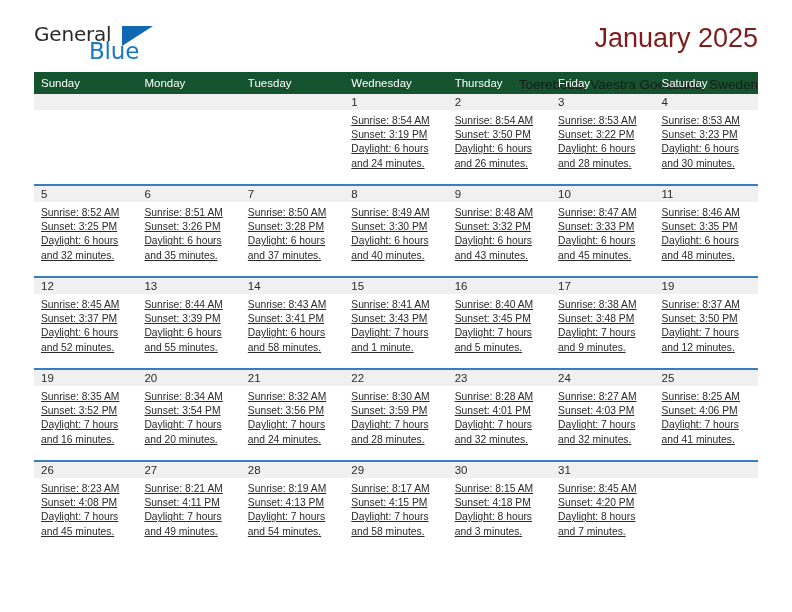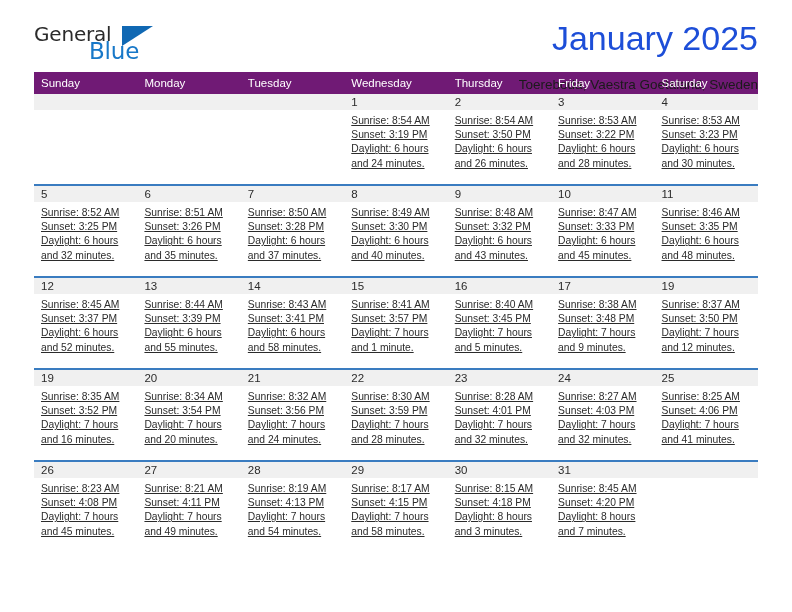--- a/index.html
+++ b/index.html
@@ -63,42 +63,42 @@
     height: 0;
     border-left: 31px solid #1068b3;
     border-bottom: 20px solid transparent;
   }
 
   .title-block {
     text-align: right;
     padding-top: 0px;
   }
   .cal-title {
-    font-size: 34px;
-    color: #1d4ed8;
+    font-size: 27px;
+    color: #7f1d1d;
     font-weight: normal;
     line-height: 32px;
     white-space: nowrap;
   }
   .cal-subtitle {
     font-size: 13.5px;
     color: #1a1a1a;
     line-height: 18px;
     margin-top: 22px;
     white-space: nowrap;
   }
 
   
   .calendar {
     width: 724px;
     border-collapse: collapse;
     table-layout: fixed;
   }
   .calendar th {
-    background: #701a75;
+    background: #14532d;
     color: #ffffff;
     font-size: 11.5px;
     font-weight: normal;
     text-align: left;
     padding: 5px 0 5px 7px;
     height: 20px;
     box-sizing: border-box;
   }
   .calendar td {
     vertical-align: top;
@@ -320,21 +320,21 @@
               <div>Sunrise: 8:43 AM</div>
               <div>Sunset: 3:41 PM</div>
               <div>Daylight: 6 hours</div>
               <div>and 58 minutes.</div>
             </div>
           </td>
           <td>
             <div class="daynum-band">15</div>
             <div class="cell-body">
               <div>Sunrise: 8:41 AM</div>
-              <div>Sunset: 3:57 PM</div>
+              <div>Sunset: 3:43 PM</div>
               <div>Daylight: 7 hours</div>
               <div>and 1 minute.</div>
             </div>
           </td>
           <td>
             <div class="daynum-band">16</div>
             <div class="cell-body">
               <div>Sunrise: 8:40 AM</div>
               <div>Sunset: 3:45 PM</div>
               <div>Daylight: 7 hours</div>

